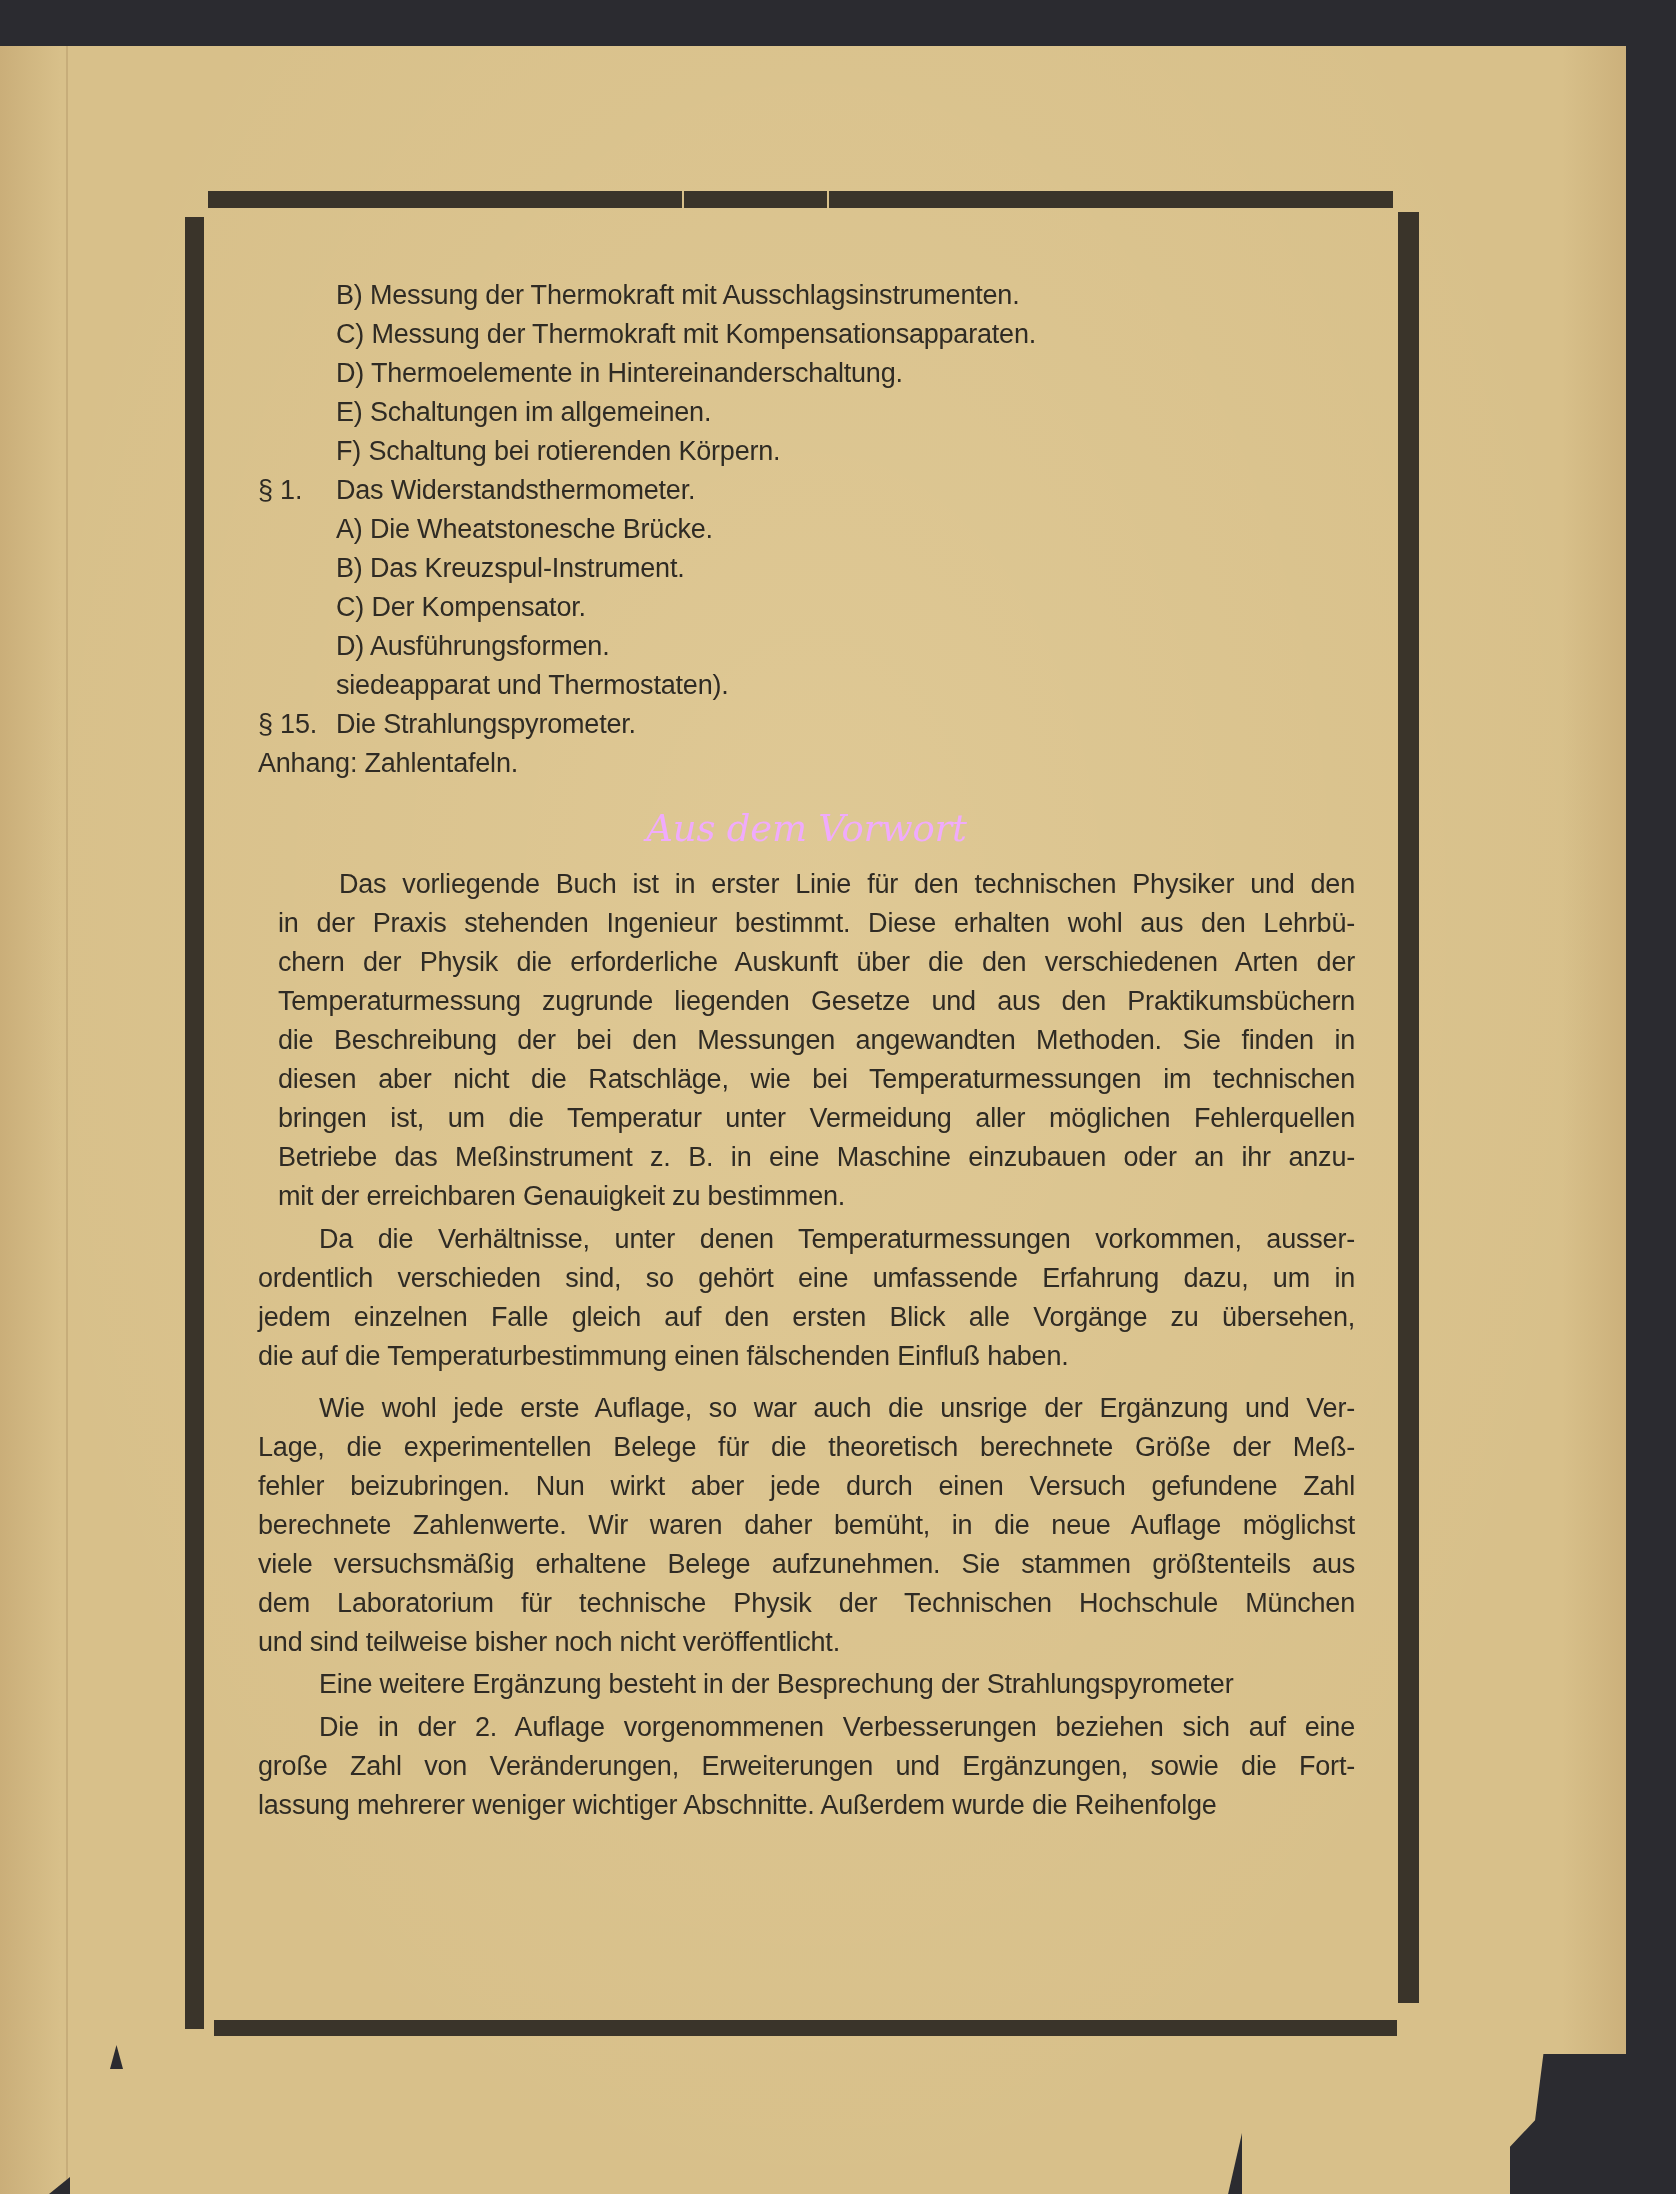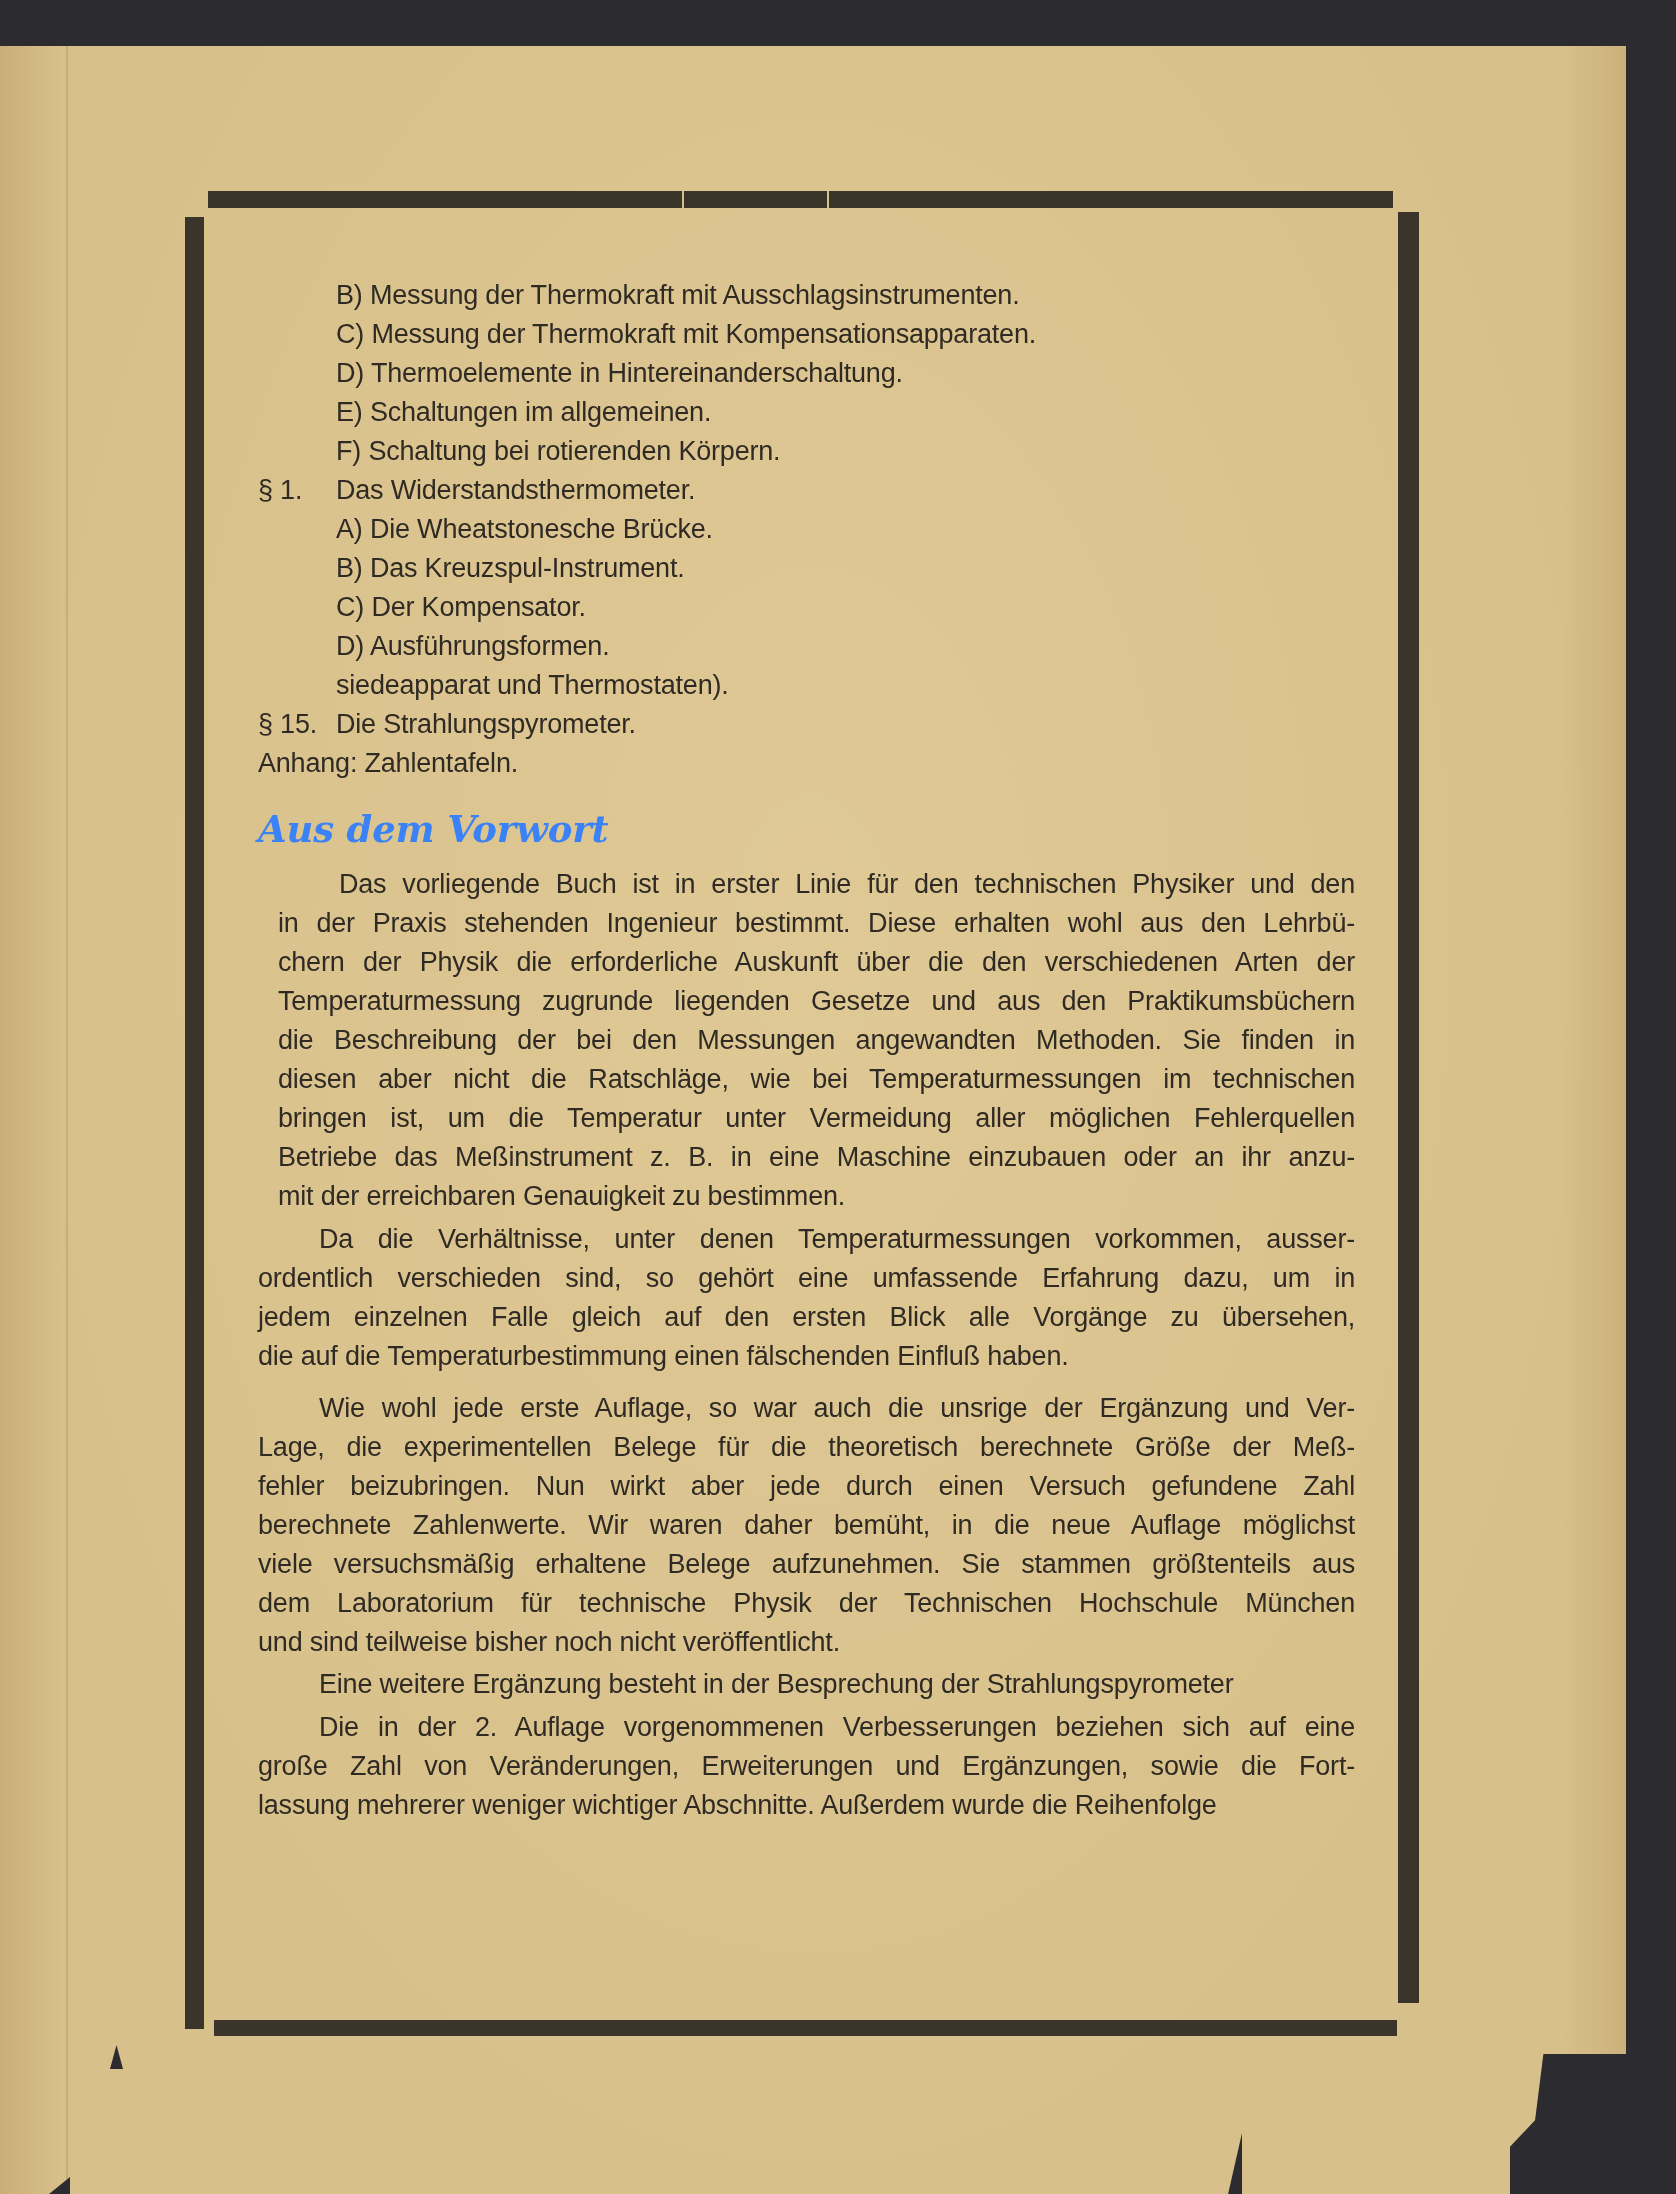--- a/index.html
+++ b/index.html
@@ -31,23 +31,23 @@
     color: #2f2b24;
     font-family: "Liberation Sans Narrow", "Liberation Sans", sans-serif;
     font-size: 27px; line-height: 39px;
     letter-spacing: -0.2px;
   }
   .toc-line { white-space: nowrap; }
   .toc-line.sub { padding-left: 78px; }
   .toc-line.cont { padding-left: 78px; }
   .toc-num { display: inline-block; width: 78px; }
   .heading {
-    font-family: "DejaVu Serif", "Liberation Serif", serif;
-    font-style: italic; font-weight: bold; font-size: 37px;
-    margin: 22px 0 12.3px 0; line-height: 48px; color: #3b82f6;
+    text-align: center; font-family: "DejaVu Serif", "Liberation Serif", serif;
+    font-style: italic; font-weight: normal; font-size: 37px;
+    margin: 22px 0 12.3px 0; line-height: 48px; color: #f0abfc;
   }
   .para-line { display: block; text-align: justify; text-align-last: justify; white-space: nowrap; }
   .para-line.last { text-align-last: left; }
   .para-line.first { text-indent: 61px; }
 
   .tear { position: absolute; background: #2b2b30; }
 </style>
 </head>
 <body>
 

